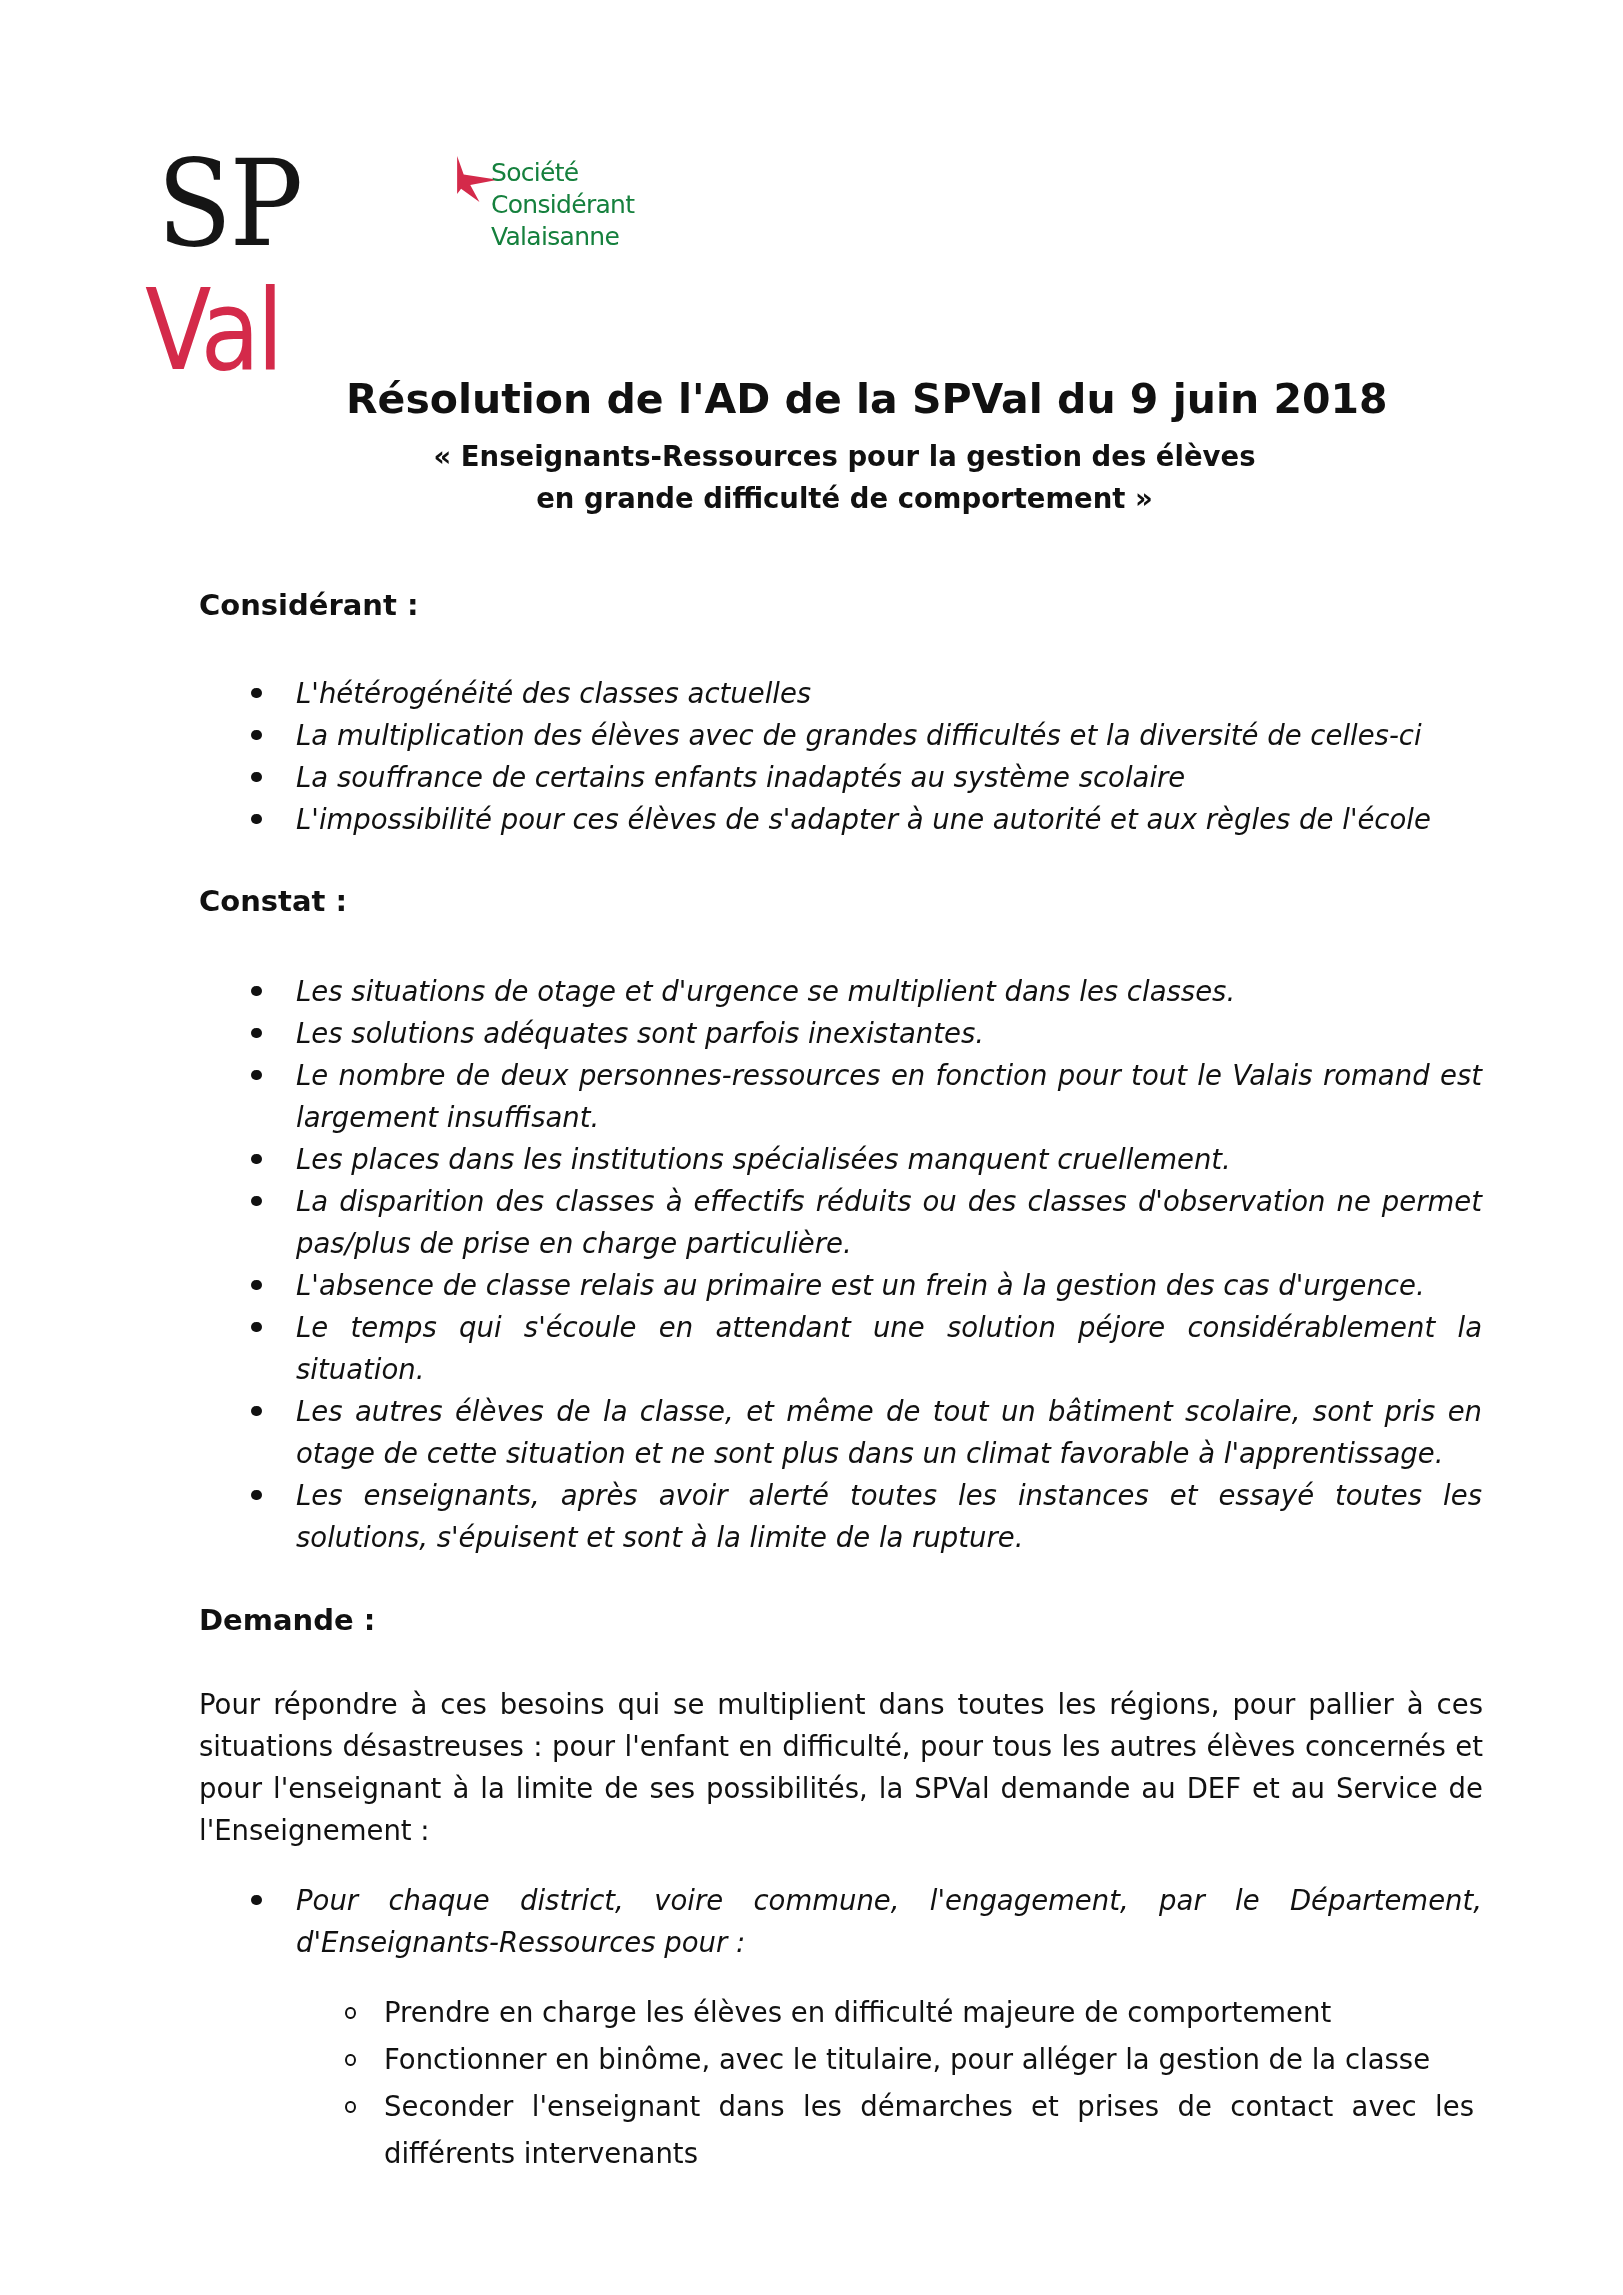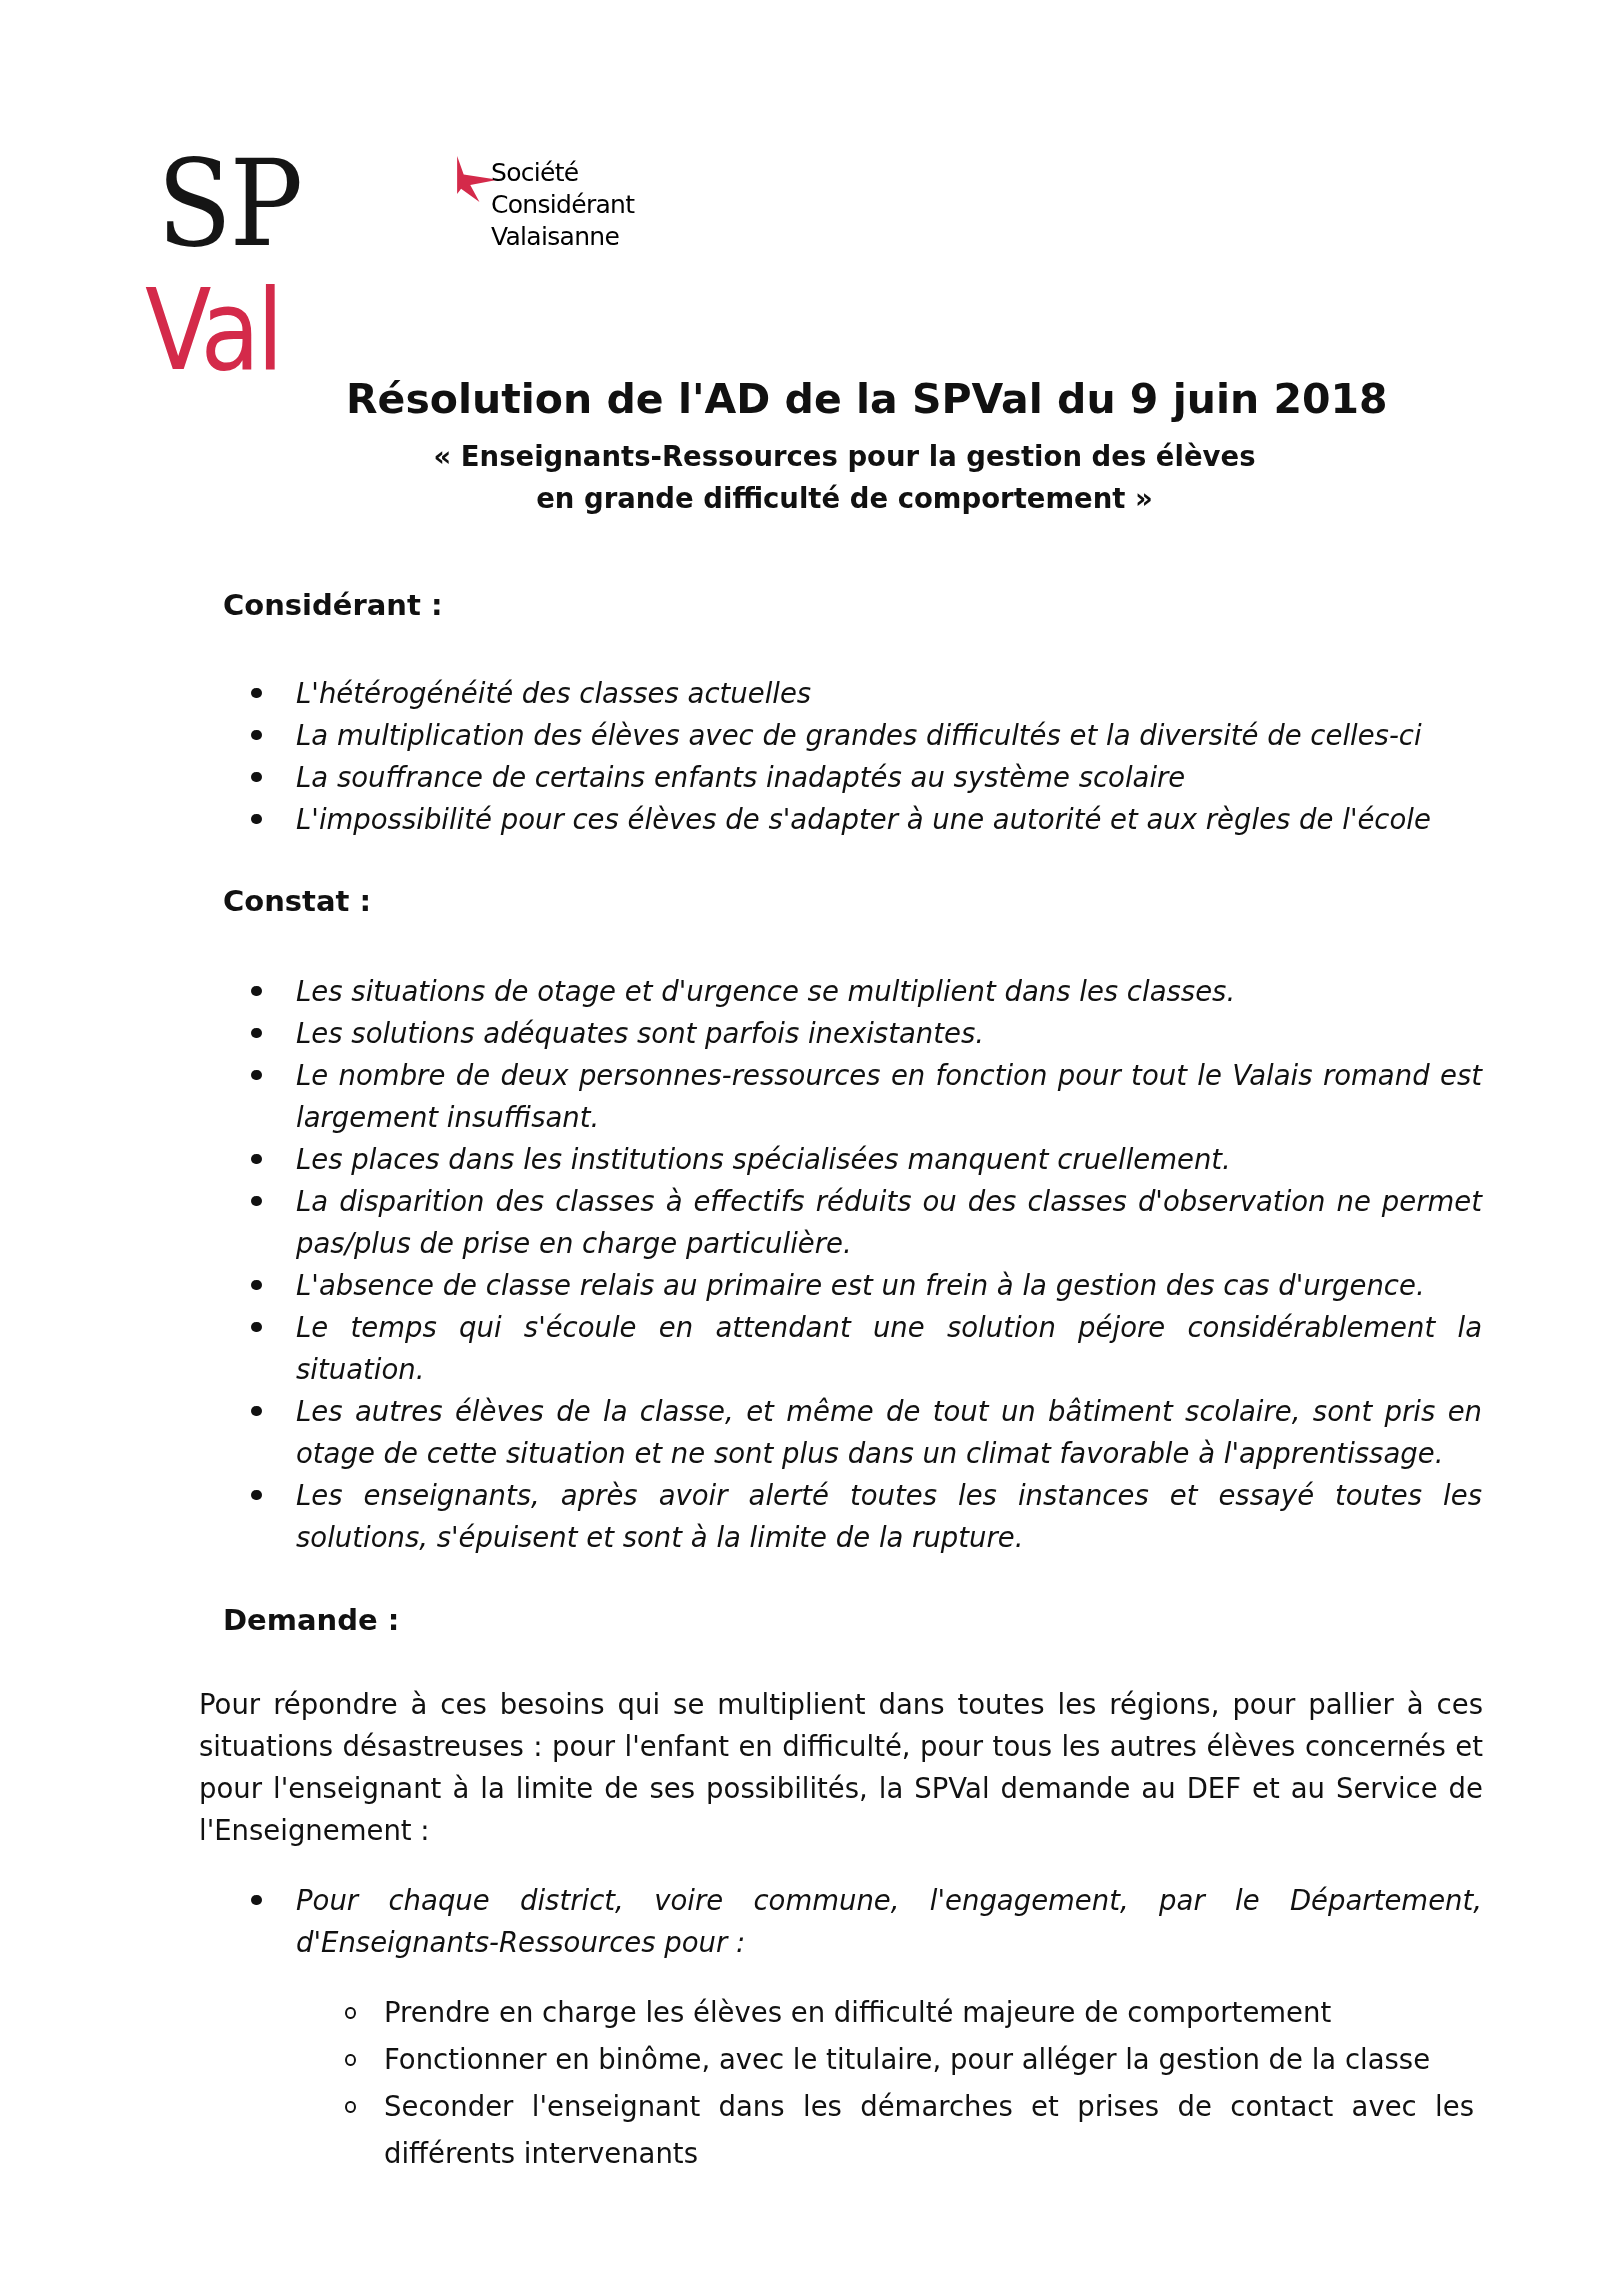--- a/index.html
+++ b/index.html
@@ -61,21 +61,21 @@
       width: 41px;
       height: 46px;
     }
     .logo-text {
       position: absolute;
       left: 346px;
       top: 11.8px;
       font-family: "DejaVu Sans", sans-serif;
       font-size: 25px;
       line-height: 32px;
-      color: #000000;
+      color: #15803d;
       letter-spacing: -0.7px;
     }
     .logo-text div { white-space: nowrap; }
 
     
     .title-block {
       position: absolute;
       left: 0;
       top: 373px;
       width: 1623px;
@@ -107,21 +107,20 @@
     .title-sub.l2 { top: 104px; }
 
     
     .section-heading {
       position: absolute;
       left: 199px;
       font-weight: bold;
       font-size: 29px;
       line-height: 39px;
       white-space: nowrap;
-      margin-left: 24px;
     }
 
     .list {
       position: absolute;
       left: 242px;
       width: 1240px;
       margin: 0;
       padding: 0;
       list-style: none;
     }

